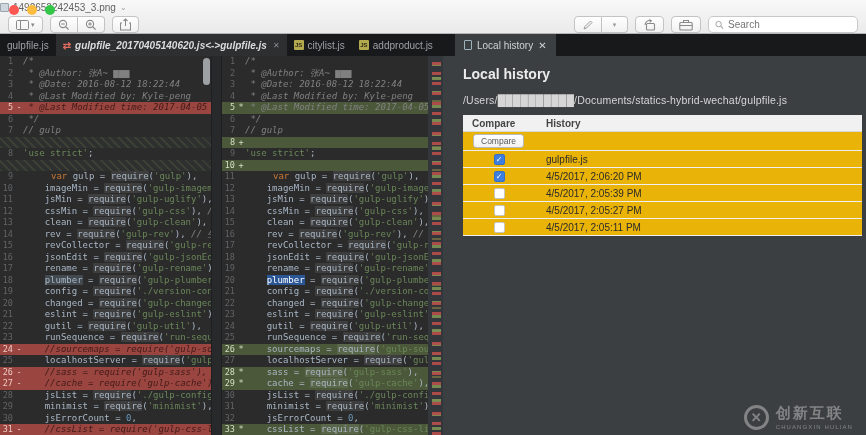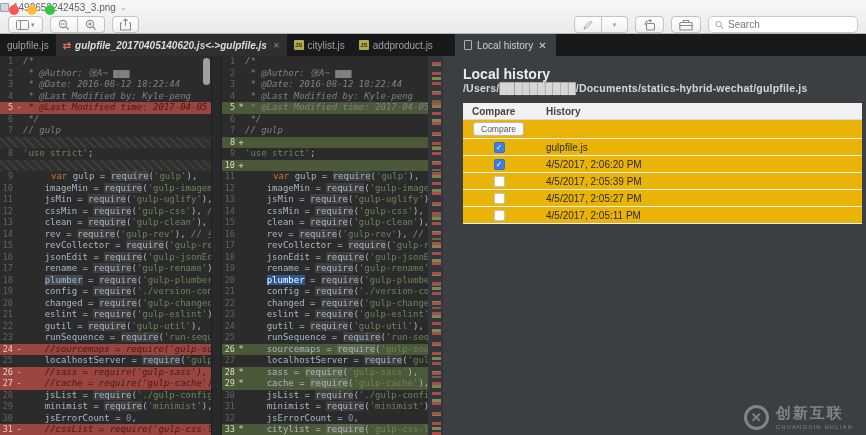--- a/index.html
+++ b/index.html
@@ -71,21 +71,21 @@
   .t-c { color:#808080; font-style:italic; }
   .t-cr { color:#421b1a; font-style:italic; }
   .t-num { color:#6897bb; }
   .t-hl { color:#a9b7c6; background:#424a50; border-radius:1px; }
   .t-sel { color:#ffffff; background:#2b5797; }
   .vscroll { position:absolute; right:1px; top:2px; width:7px; height:27px; background:#aaaeb1; border-radius:4px; opacity:.9; }
 
   
   .hist { flex:1; background:#3c3f41; position:relative; overflow:hidden; }
   .hist-title { margin:10px 0 0 20px; font-size:14px; font-weight:bold; color:#ececec; }
-  .hist-path { margin:0 0 0 20px; font-size:10.5px; font-weight:bold; color:#d6d6d6; letter-spacing:.2px; }
+  .hist-path { margin:12px 0 0 20px; font-size:10.5px; font-weight:normal; color:#d6d6d6; letter-spacing:.2px; }
   .hist-table { margin:9px 4px 0 20px; background:#eab308; }
   .th-row { display:flex; height:17px; background:#f1f1f1; border-bottom:1px solid #d8d8d8; align-items:center; font-size:10px; font-weight:bold; color:#454545; }
   .col-cmp { width:72px; flex:none; padding-left:9px; }
   .col-his { padding-left:11px; }
   .btnrow { height:19px; display:flex; align-items:center; border-bottom:1px solid #ededed; }
   .cmp-btn { margin-left:10px; height:14px; padding:0 7px; font-size:8.5px; color:#555; border:1px solid #b9b9b9; border-radius:3px; background:linear-gradient(#ffffff,#f2f2f2); display:flex; align-items:center; }
   .t-row { height:17px; display:flex; align-items:center; border-bottom:1px solid #efefef; font-size:10px; color:#2b2b2b; }
   .cbwrap { width:72px; flex:none; display:flex; justify-content:center; }
   .cb { width:11px; height:11px; border-radius:2px; border:1px solid #c6c6c6; background:#fff; display:flex; align-items:center; justify-content:center; font-size:8px; color:transparent; }
   .cb.checked { background:#3d7edf; border-color:#366fc6; color:#fff; }
@@ -279,21 +279,21 @@
           <div class="crow"><span class="ln">23</span><span class="mk"></span><span class="code"><span class="t-p">    </span><span class="t-v">eslint</span><span class="t-p"> = </span><span class="t-f">require</span><span class="t-p">(</span><span class="t-s">'gulp-eslint'</span></span></div>
           <div class="crow"><span class="ln">24</span><span class="mk"></span><span class="code"><span class="t-p">    </span><span class="t-v">gutil</span><span class="t-p"> = </span><span class="t-f">require</span><span class="t-p">(</span><span class="t-s">'gulp-util'</span><span class="t-p">),</span></span></div>
           <div class="crow"><span class="ln">25</span><span class="mk"></span><span class="code"><span class="t-p">    </span><span class="t-v">runSequence</span><span class="t-p"> = </span><span class="t-f">require</span><span class="t-p">(</span><span class="t-s">'run-sequence'</span></span></div>
           <div class="crow add"><span class="ln">26</span><span class="mk">*</span><span class="code"><span class="t-p">    </span><span class="t-v">sourcemaps</span><span class="t-p"> = </span><span class="t-f">require</span><span class="t-p">(</span><span class="t-s">'gulp-sourcemap</span></span></div>
           <div class="crow"><span class="ln">27</span><span class="mk"></span><span class="code"><span class="t-p">    </span><span class="t-v">localhostServer</span><span class="t-p"> = </span><span class="t-f">require</span><span class="t-p">(</span><span class="t-s">'gulp-conne</span></span></div>
           <div class="crow add"><span class="ln">28</span><span class="mk">*</span><span class="code"><span class="t-p">    </span><span class="t-v">sass</span><span class="t-p"> = </span><span class="t-f">require</span><span class="t-p">(</span><span class="t-s">'gulp-sass'</span><span class="t-p">),</span></span></div>
           <div class="crow add"><span class="ln">29</span><span class="mk">*</span><span class="code"><span class="t-p">    </span><span class="t-v">cache</span><span class="t-p"> = </span><span class="t-f">require</span><span class="t-p">(</span><span class="t-s">'gulp-cache'</span><span class="t-p">),</span></span></div>
           <div class="crow"><span class="ln">30</span><span class="mk"></span><span class="code"><span class="t-p">    </span><span class="t-v">jsList</span><span class="t-p"> = </span><span class="t-f">require</span><span class="t-p">(</span><span class="t-s">'./gulp-config-jsLi</span></span></div>
           <div class="crow"><span class="ln">31</span><span class="mk"></span><span class="code"><span class="t-p">    </span><span class="t-v">minimist</span><span class="t-p"> = </span><span class="t-f">require</span><span class="t-p">(</span><span class="t-s">'minimist'</span><span class="t-p">), </span></span></div>
           <div class="crow"><span class="ln">32</span><span class="mk"></span><span class="code"><span class="t-p">    </span><span class="t-v">jsErrorCount</span><span class="t-p"> = </span><span class="t-num">0</span><span class="t-p">,</span></span></div>
-          <div class="crow add"><span class="ln">33</span><span class="mk">*</span><span class="code"><span class="t-p">    </span><span class="t-v">citylist</span><span class="t-p"> = </span><span class="t-f">require</span><span class="t-p">(</span><span class="t-s">'gulp-css-list'</span></span></div>
+          <div class="crow add"><span class="ln">33</span><span class="mk">*</span><span class="code"><span class="t-p">    </span><span class="t-v">cssList</span><span class="t-p"> = </span><span class="t-f">require</span><span class="t-p">(</span><span class="t-s">'gulp-css-list'</span></span></div>
         </div>
       <div class="stripe">
           <div class="marks"></div>
         </div>
     </div>
 
     <div class="hist">
       <div class="hist-title">Local history</div>
       <div class="hist-path">/Users/██████████/Documents/statics-hybrid-wechat/gulpfile.js</div>
 

